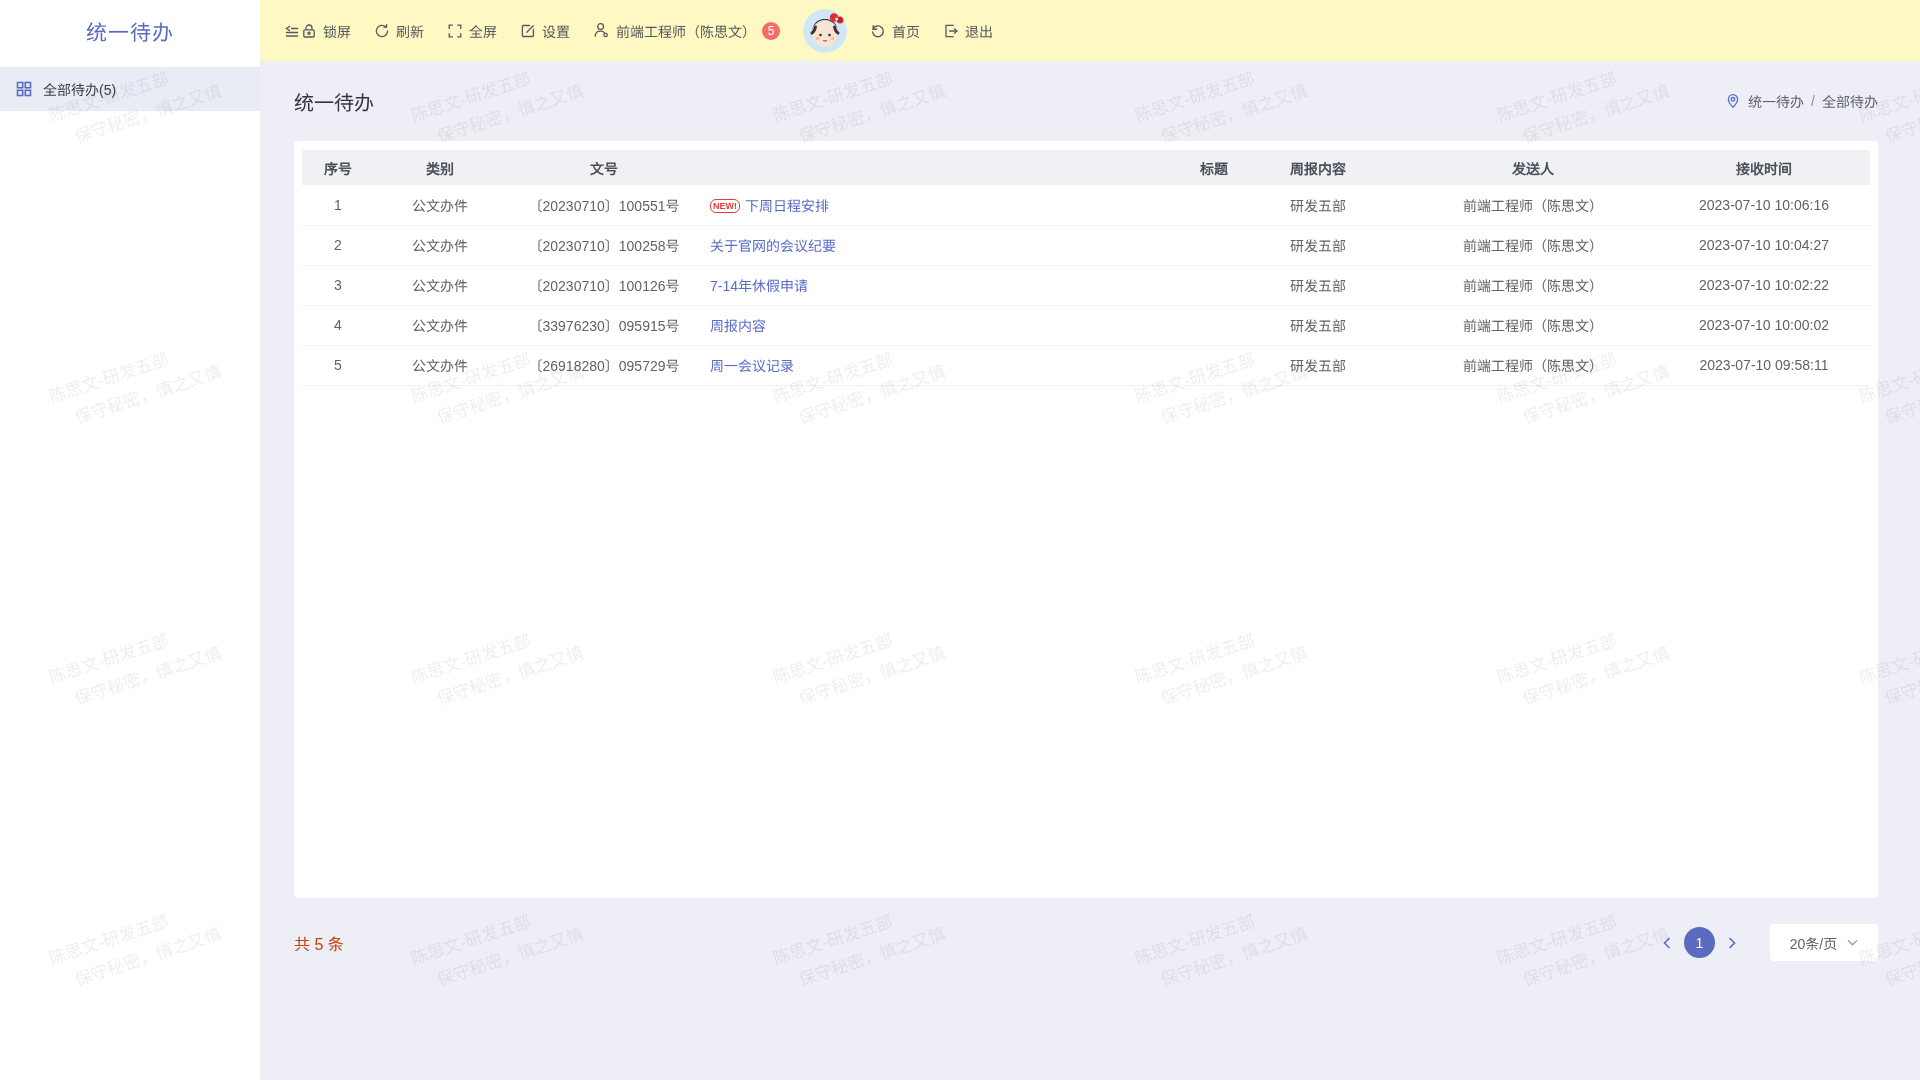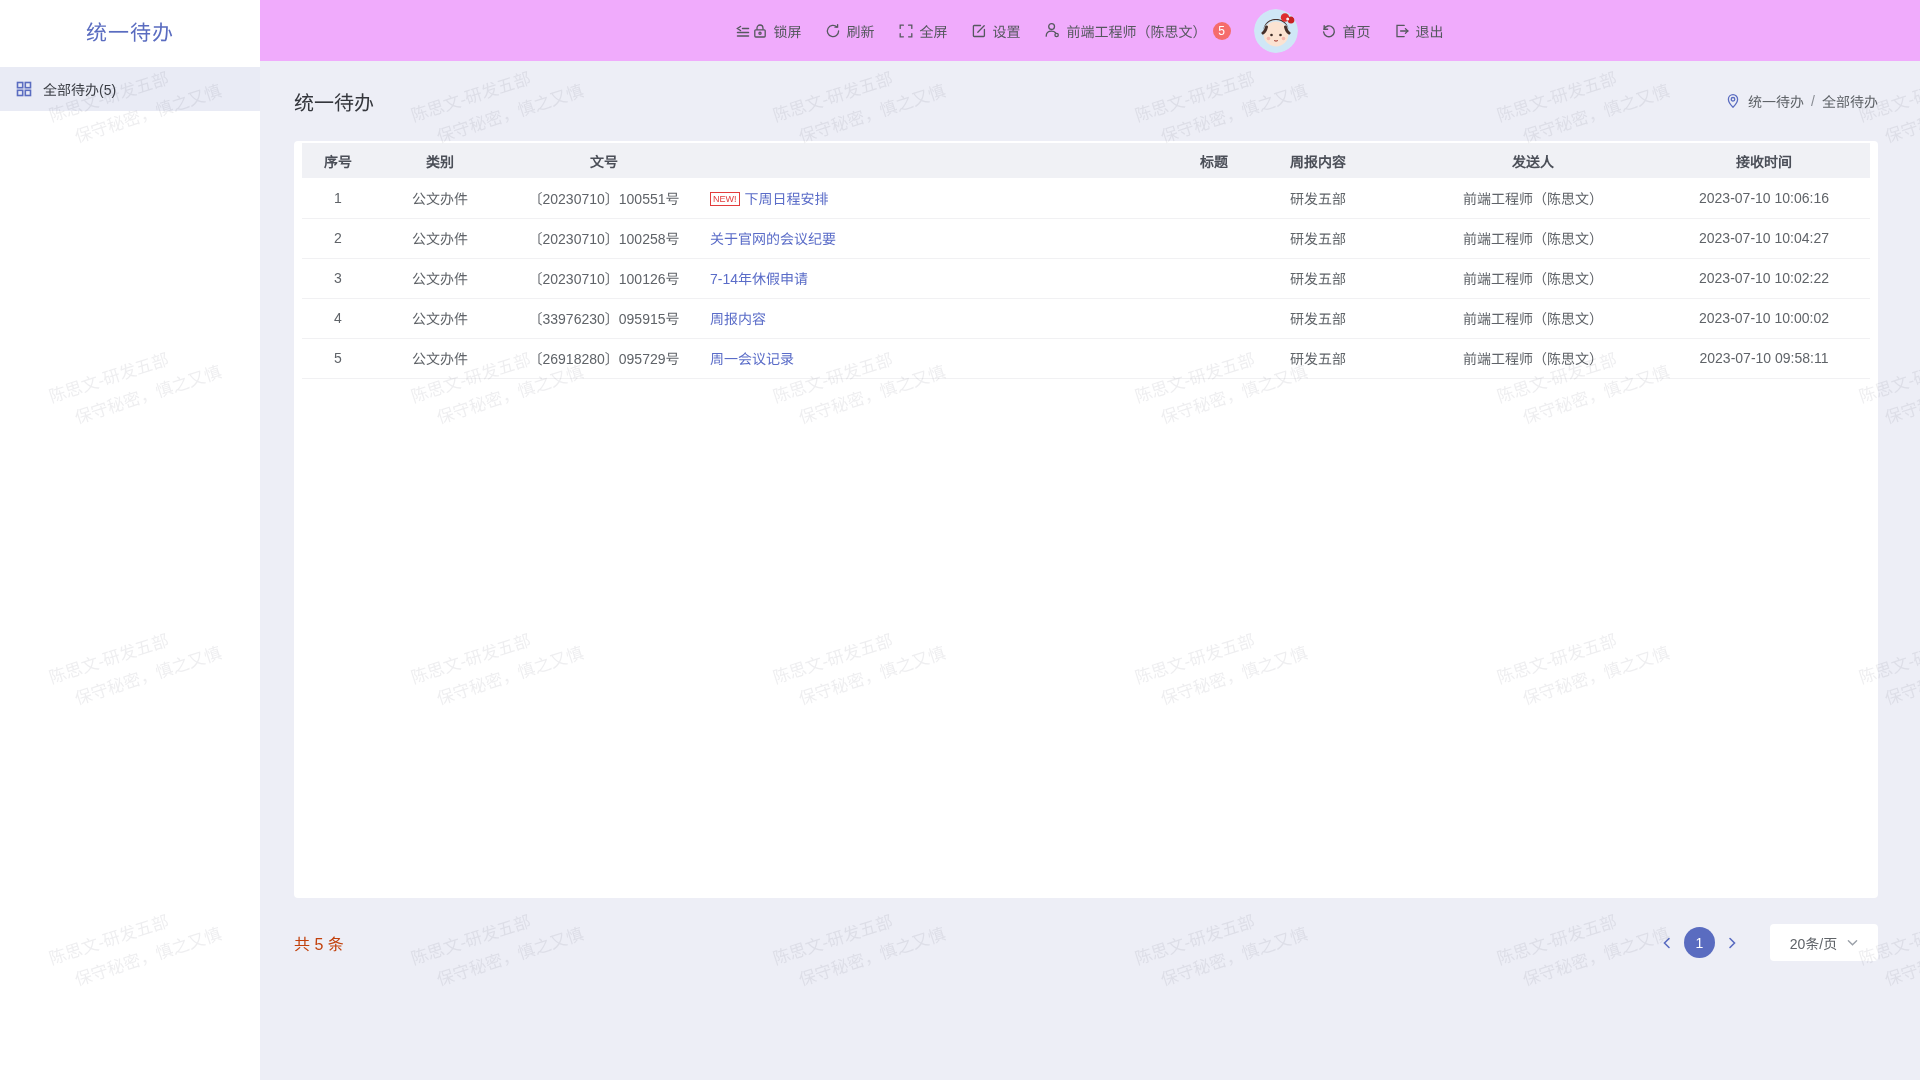--- a/index.html
+++ b/index.html
@@ -26,47 +26,47 @@
   .logo{height:61px;display:flex;align-items:center;justify-content:center;
         color:var(--primary);font-size:21px;letter-spacing:1px;font-weight:500;}
   .menu{padding-top:6px;}
   .menu-item{height:44px;display:flex;align-items:center;gap:11px;padding-left:16px;
              color:#3a3d44;font-size:14px;cursor:pointer;}
   .menu-item.active{background:var(--sidebar-active);}
   .menu-item svg{flex-shrink:0;}
 
   
   .right-col{flex:1;display:flex;flex-direction:column;min-width:0;}
-  .header{height:61px;background:#f0abfc;display:flex;align-items:center;justify-content:center;
+  .header{height:61px;background:#fef9c3;display:flex;align-items:center;justify-content:flex-start;
           padding:0 26px 0 23px;flex-shrink:0;}
   .fold{display:flex;align-items:center;cursor:pointer;color:#55585e;}
   .toolbar{display:flex;align-items:center;gap:23px;}
   .tbi{display:flex;align-items:center;gap:6px;color:#55585e;font-size:14px;cursor:pointer;white-space:nowrap;}
   .tbi svg{color:#55585e;}
   .badge{min-width:18px;height:18px;border-radius:9px;background:var(--badge);color:#fff;
          font-size:12px;display:inline-flex;align-items:center;justify-content:center;padding:0 4px;}
   .avatar{width:44px;height:44px;border-radius:50%;overflow:hidden;cursor:pointer;flex-shrink:0;}
 
   
   .main{flex:1;background:var(--bg);padding:0 42px 0 34px;min-width:0;}
   .page-head{height:80px;display:flex;align-items:center;justify-content:space-between;}
   .page-title{font-size:20px;font-weight:500;color:#34363c;}
   .breadcrumb{display:flex;align-items:center;gap:7px;font-size:14px;color:#5f6368;}
   .breadcrumb .seg{cursor:pointer;}
   .breadcrumb .sep{color:#8a8d94;}
 
-  .card{background:#fff;border-radius:4px;padding:2px 8px;height:757px;}
+  .card{background:#fff;border-radius:4px;padding:9px 8px;height:757px;}
   table{width:100%;border-collapse:collapse;font-size:14px;table-layout:fixed;}
   thead th{background:var(--thead-bg);height:35px;font-weight:700;color:#4b4f58;text-align:center;}
   thead th.col-title{text-align:right;padding-left:8px;}
   tbody td{height:40px;text-align:center;color:#5f6368;border-bottom:1px solid #f1f1f3;}
   tbody td.cell-title{text-align:left;padding-left:8px;}
   .title-link{color:var(--link);text-decoration:none;cursor:pointer;}
   .new-badge{display:inline-block;border:1px solid var(--new-tag);color:var(--new-tag);
-             font-size:9px;font-weight:400;line-height:12px;padding:0 2px;border-radius:0;
+             font-size:9px;font-weight:700;line-height:12px;padding:0 2px;border-radius:6px;
              margin-right:5px;vertical-align:2px;letter-spacing:0;}
 
   .list-footer{display:flex;align-items:center;justify-content:space-between;margin-top:26px;}
   .total{color:#c2410c;font-size:16px;}
   .pager{display:flex;align-items:center;}
   .page-arrow{width:28px;height:28px;display:flex;align-items:center;justify-content:center;
               color:var(--primary);cursor:pointer;}
   .page-num{width:31px;height:31px;border-radius:50%;background:var(--primary);color:#fff;
             display:flex;align-items:center;justify-content:center;font-size:14px;cursor:pointer;margin:0 3px;}
   .page-size{margin-left:24px;width:108px;height:37px;background:#fff;border-radius:4px;

